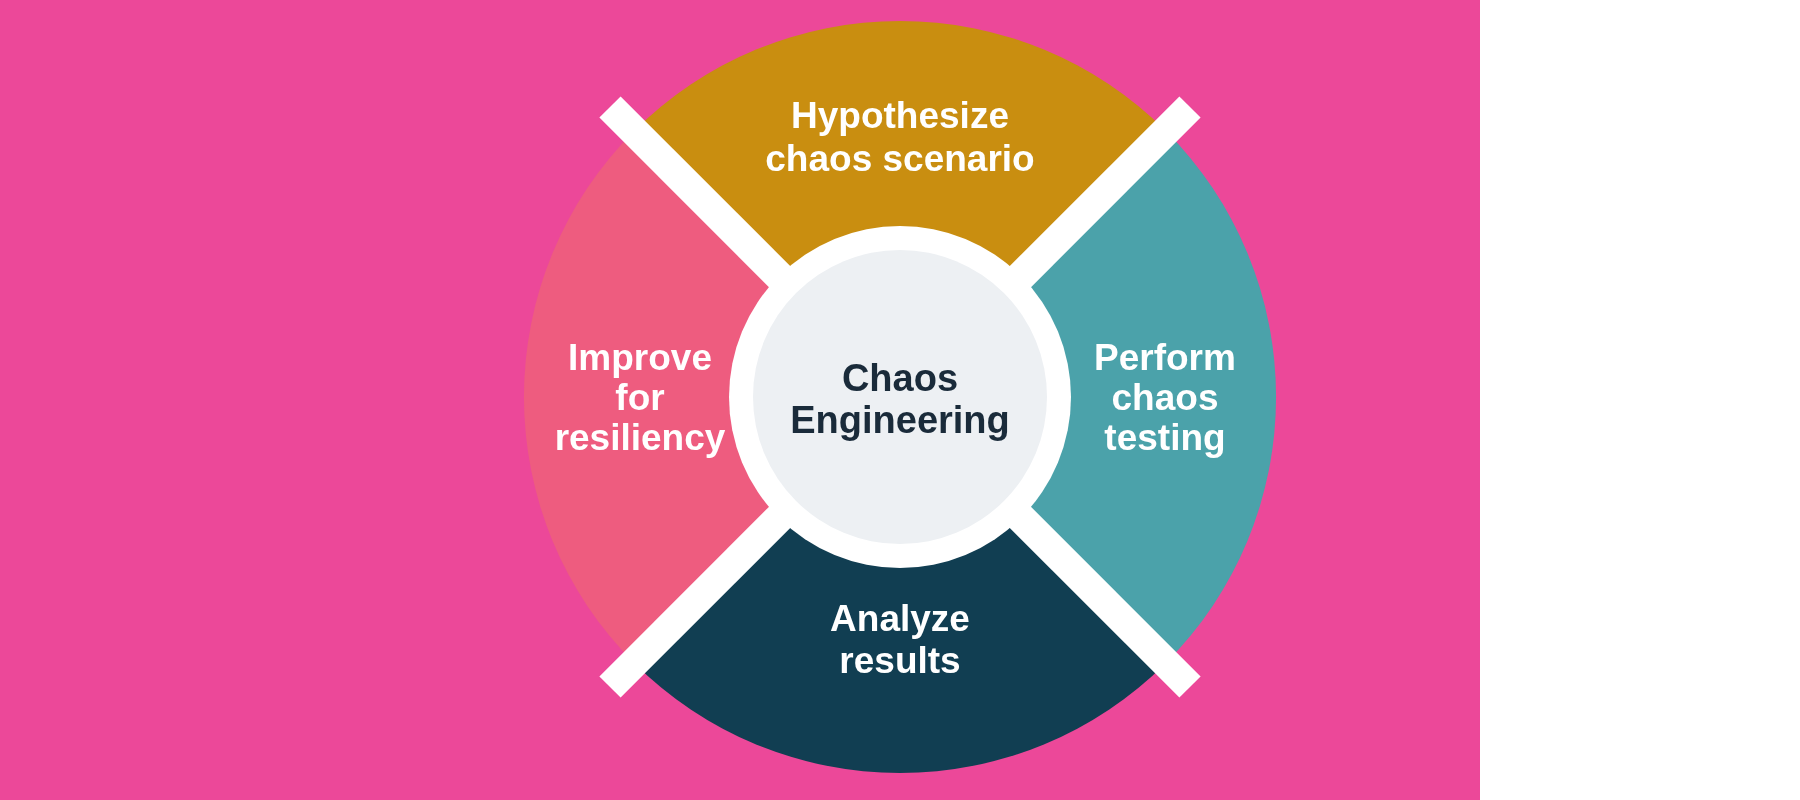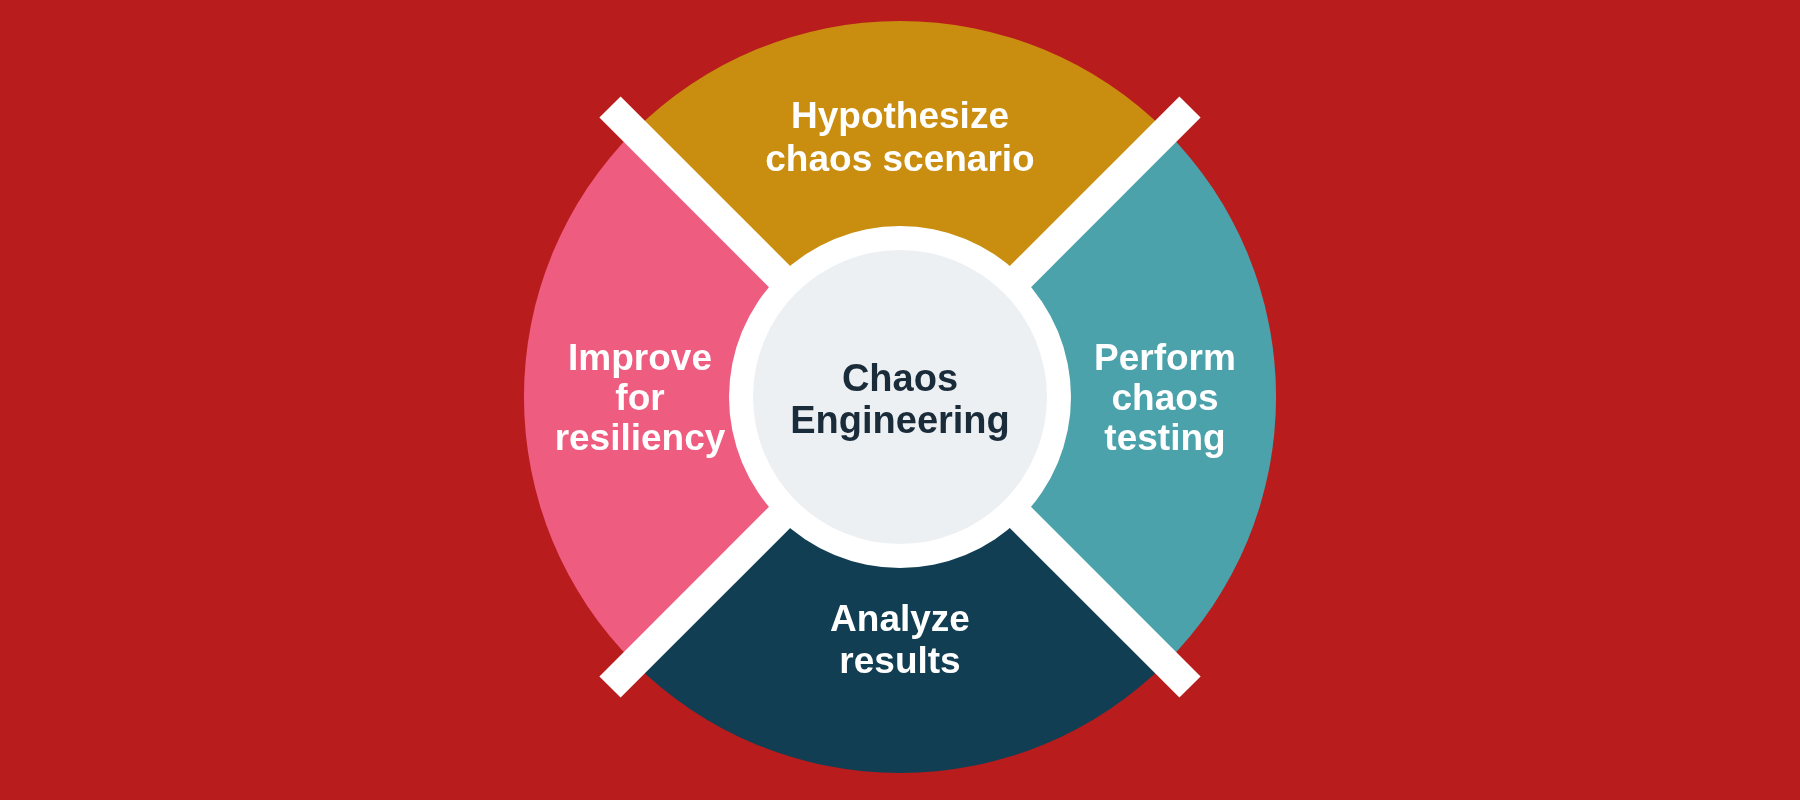--- a/index.html
+++ b/index.html
@@ -2,23 +2,23 @@
 <html><head>
 <meta charset="utf-8">
 <style>
   html, body {
     margin: 0;
     padding: 0;
     background: #ffffff;
   }
   .stage {
     position: relative;
-    width: 1800px;
+    width: 1480px;
     height: 800px;
-    background: #b91c1c;
+    background: #ec4899;
     overflow: hidden;
     font-family: "Liberation Sans", sans-serif;
   }
   svg {
     display: block;
     width: 1800px;
     height: 800px;
   }
   .seg-label {
     font-family: "Liberation Sans", sans-serif;

